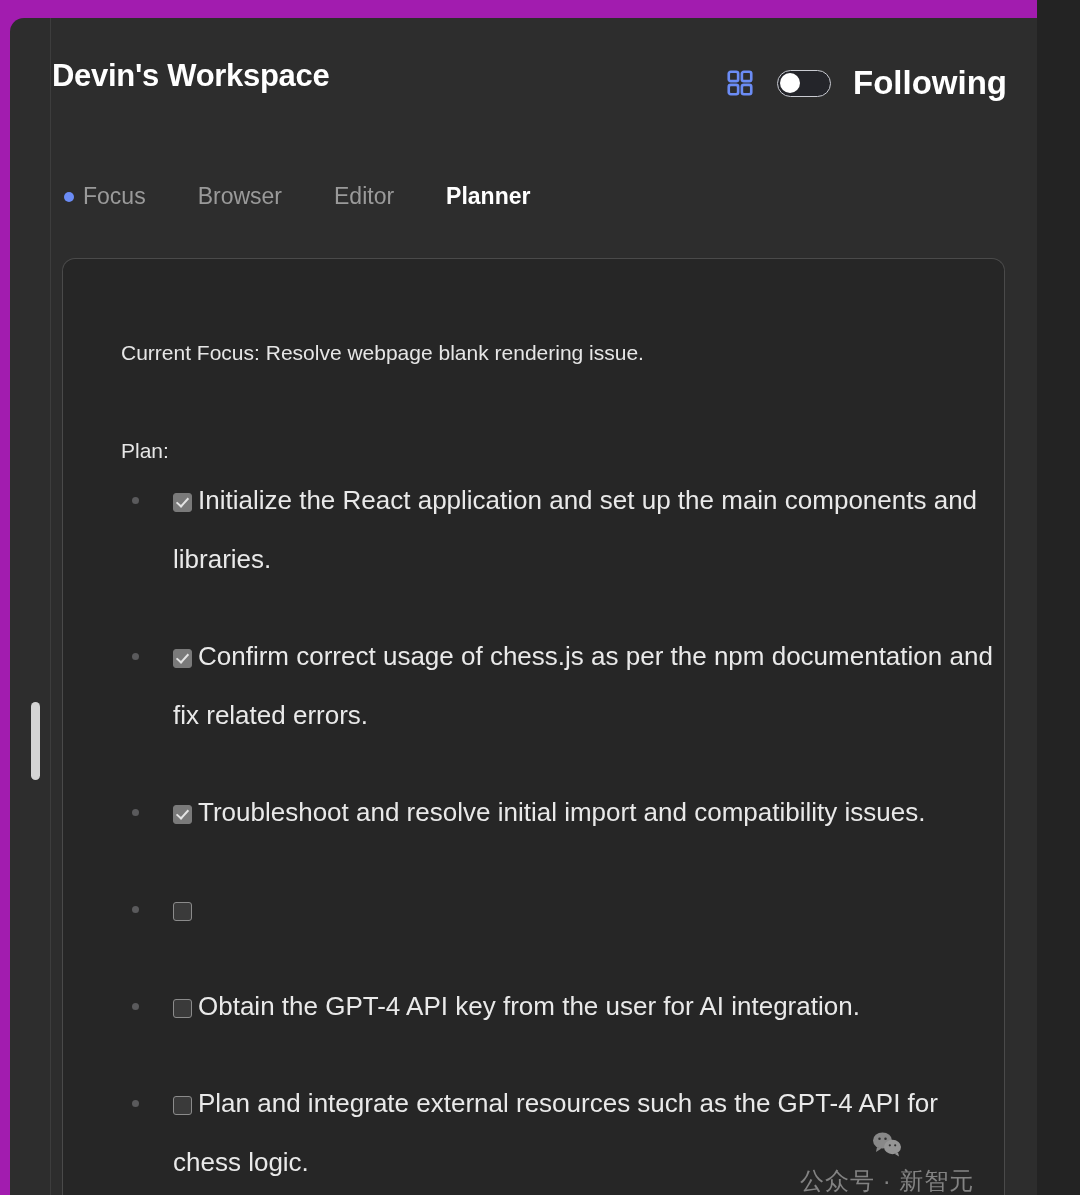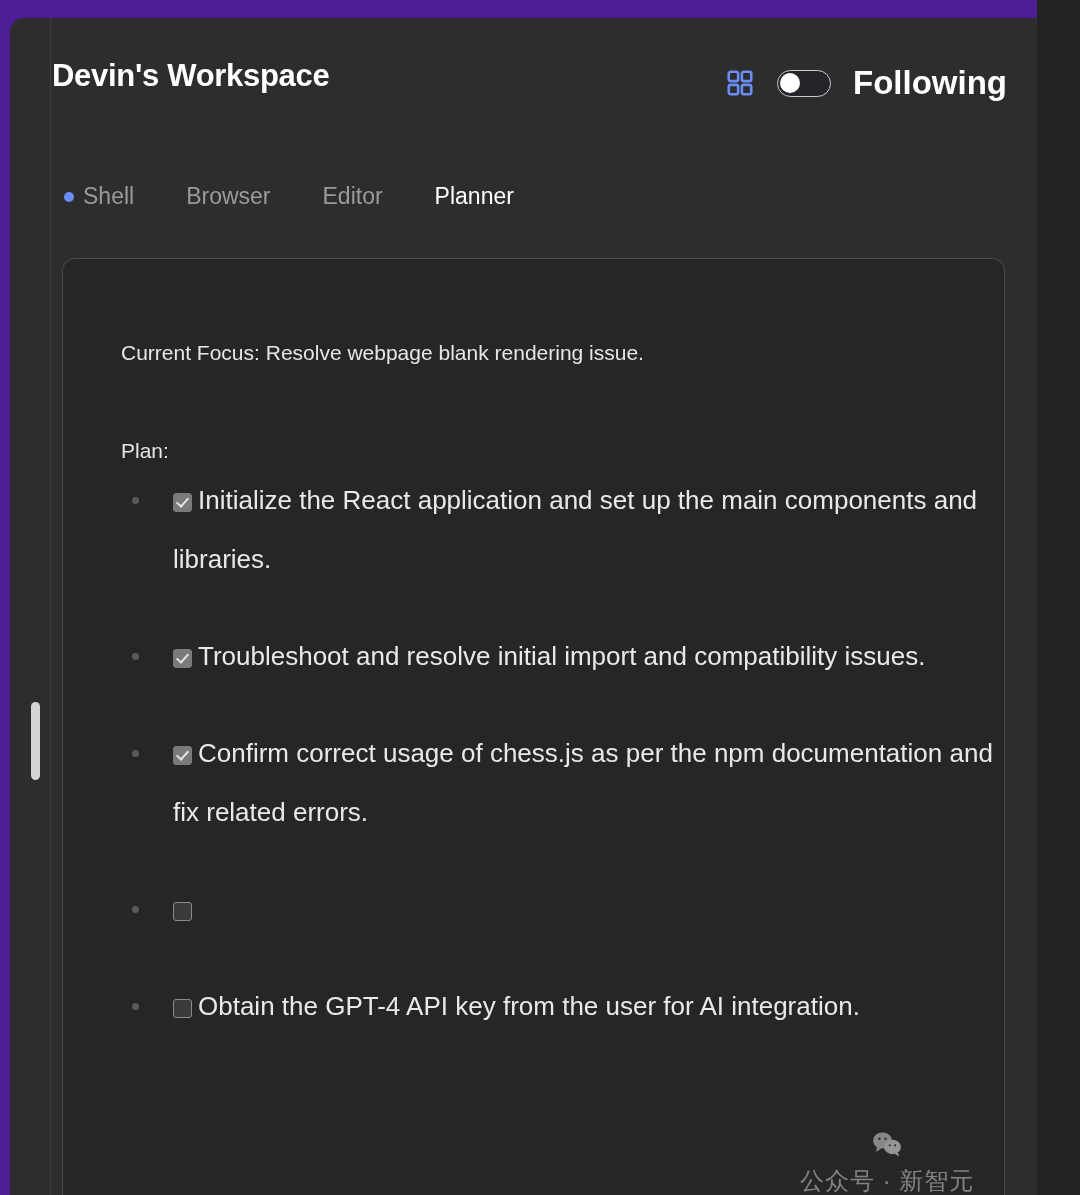--- a/index.html
+++ b/index.html
@@ -7,21 +7,21 @@
     margin: 0; padding: 0;
     width: 1080px; height: 1195px;
     background: #0a0a0a;
     font-family: "Liberation Sans", sans-serif;
     overflow: hidden;
   }
 
   #root {
     position: relative;
     width: 1080px; height: 1195px;
-    background: #4c1d95;
+    background: #a21caf;
   }
 
   
   .right-gutter {
     position: absolute;
     left: 1037px; top: 0;
     width: 43px; height: 1195px;
     background: #232323;
   }
 
@@ -114,21 +114,21 @@
     gap: 9px;
     font-size: 23px;
     color: #9a9a9a;
     padding: 0 26px;
     cursor: pointer;
     white-space: nowrap;
   }
   .tab:first-child { padding-left: 4px; }
   .tab.active {
     color: #ffffff;
-    font-weight: normal;
+    font-weight: bold;
   }
   .tab-dot {
     width: 10px; height: 10px;
     border-radius: 50%;
     background: #6b8cf5;
     flex: none;
   }
 
   
   .card {
@@ -256,21 +256,21 @@
           <span class="toggle-knob"></span>
         </span>
 
         <span class="following-label">Following</span>
       </div>
     </div>
 
     <div class="tabs">
       <div class="tab">
         <span class="tab-dot"></span>
-        <span>Shell</span>
+        <span>Focus</span>
       </div>
       <div class="tab">
         <span>Browser</span>
       </div>
       <div class="tab">
         <span>Editor</span>
       </div>
       <div class="tab active">
         <span>Planner</span>
       </div>
@@ -284,39 +284,43 @@
 
         <ul class="plan-list">
 
           <li class="plan-item">
             <span class="bullet"></span>
             <span class="cb checked"></span><span class="item-text">Initialize the React application and set up the main components and libraries.</span>
           </li>
 
           <li class="plan-item">
             <span class="bullet"></span>
+            <span class="cb checked"></span><span class="item-text">Confirm correct usage of chess.js as per the npm documentation and fix related errors.</span>
+          </li>
+
+          <li class="plan-item">
+            <span class="bullet"></span>
             <span class="cb checked"></span><span class="item-text">Troubleshoot and resolve initial import and compatibility issues.</span>
           </li>
 
           <li class="plan-item">
             <span class="bullet"></span>
-            <span class="cb checked"></span><span class="item-text">Confirm correct usage of chess.js as per the npm documentation and fix related errors.</span>
-          </li>
-
-          <li class="plan-item">
-            <span class="bullet"></span>
             <span class="cb unchecked"></span>
           </li>
 
 
           <li class="plan-item">
             <span class="bullet"></span>
             <span class="cb unchecked"></span><span class="item-text">Obtain the GPT-4 API key from the user for AI integration.</span>
           </li>
 
+          <li class="plan-item">
+            <span class="bullet"></span>
+            <span class="cb unchecked"></span><span class="item-text">Plan and integrate external resources such as the GPT-4 API for chess logic.</span>
+          </li>
 
         </ul>
       </div>
     </div>
   </div>
 
   <div class="watermark">
     <svg width="30" height="26" viewBox="0 0 30 26" aria-hidden="true">
       <ellipse cx="10.5" cy="9.5" rx="9.5" ry="8" fill="#d8d8d8"></ellipse>
       <path d="M5 16 L4 21 L9.5 17.6 Z" fill="#d8d8d8"></path>

